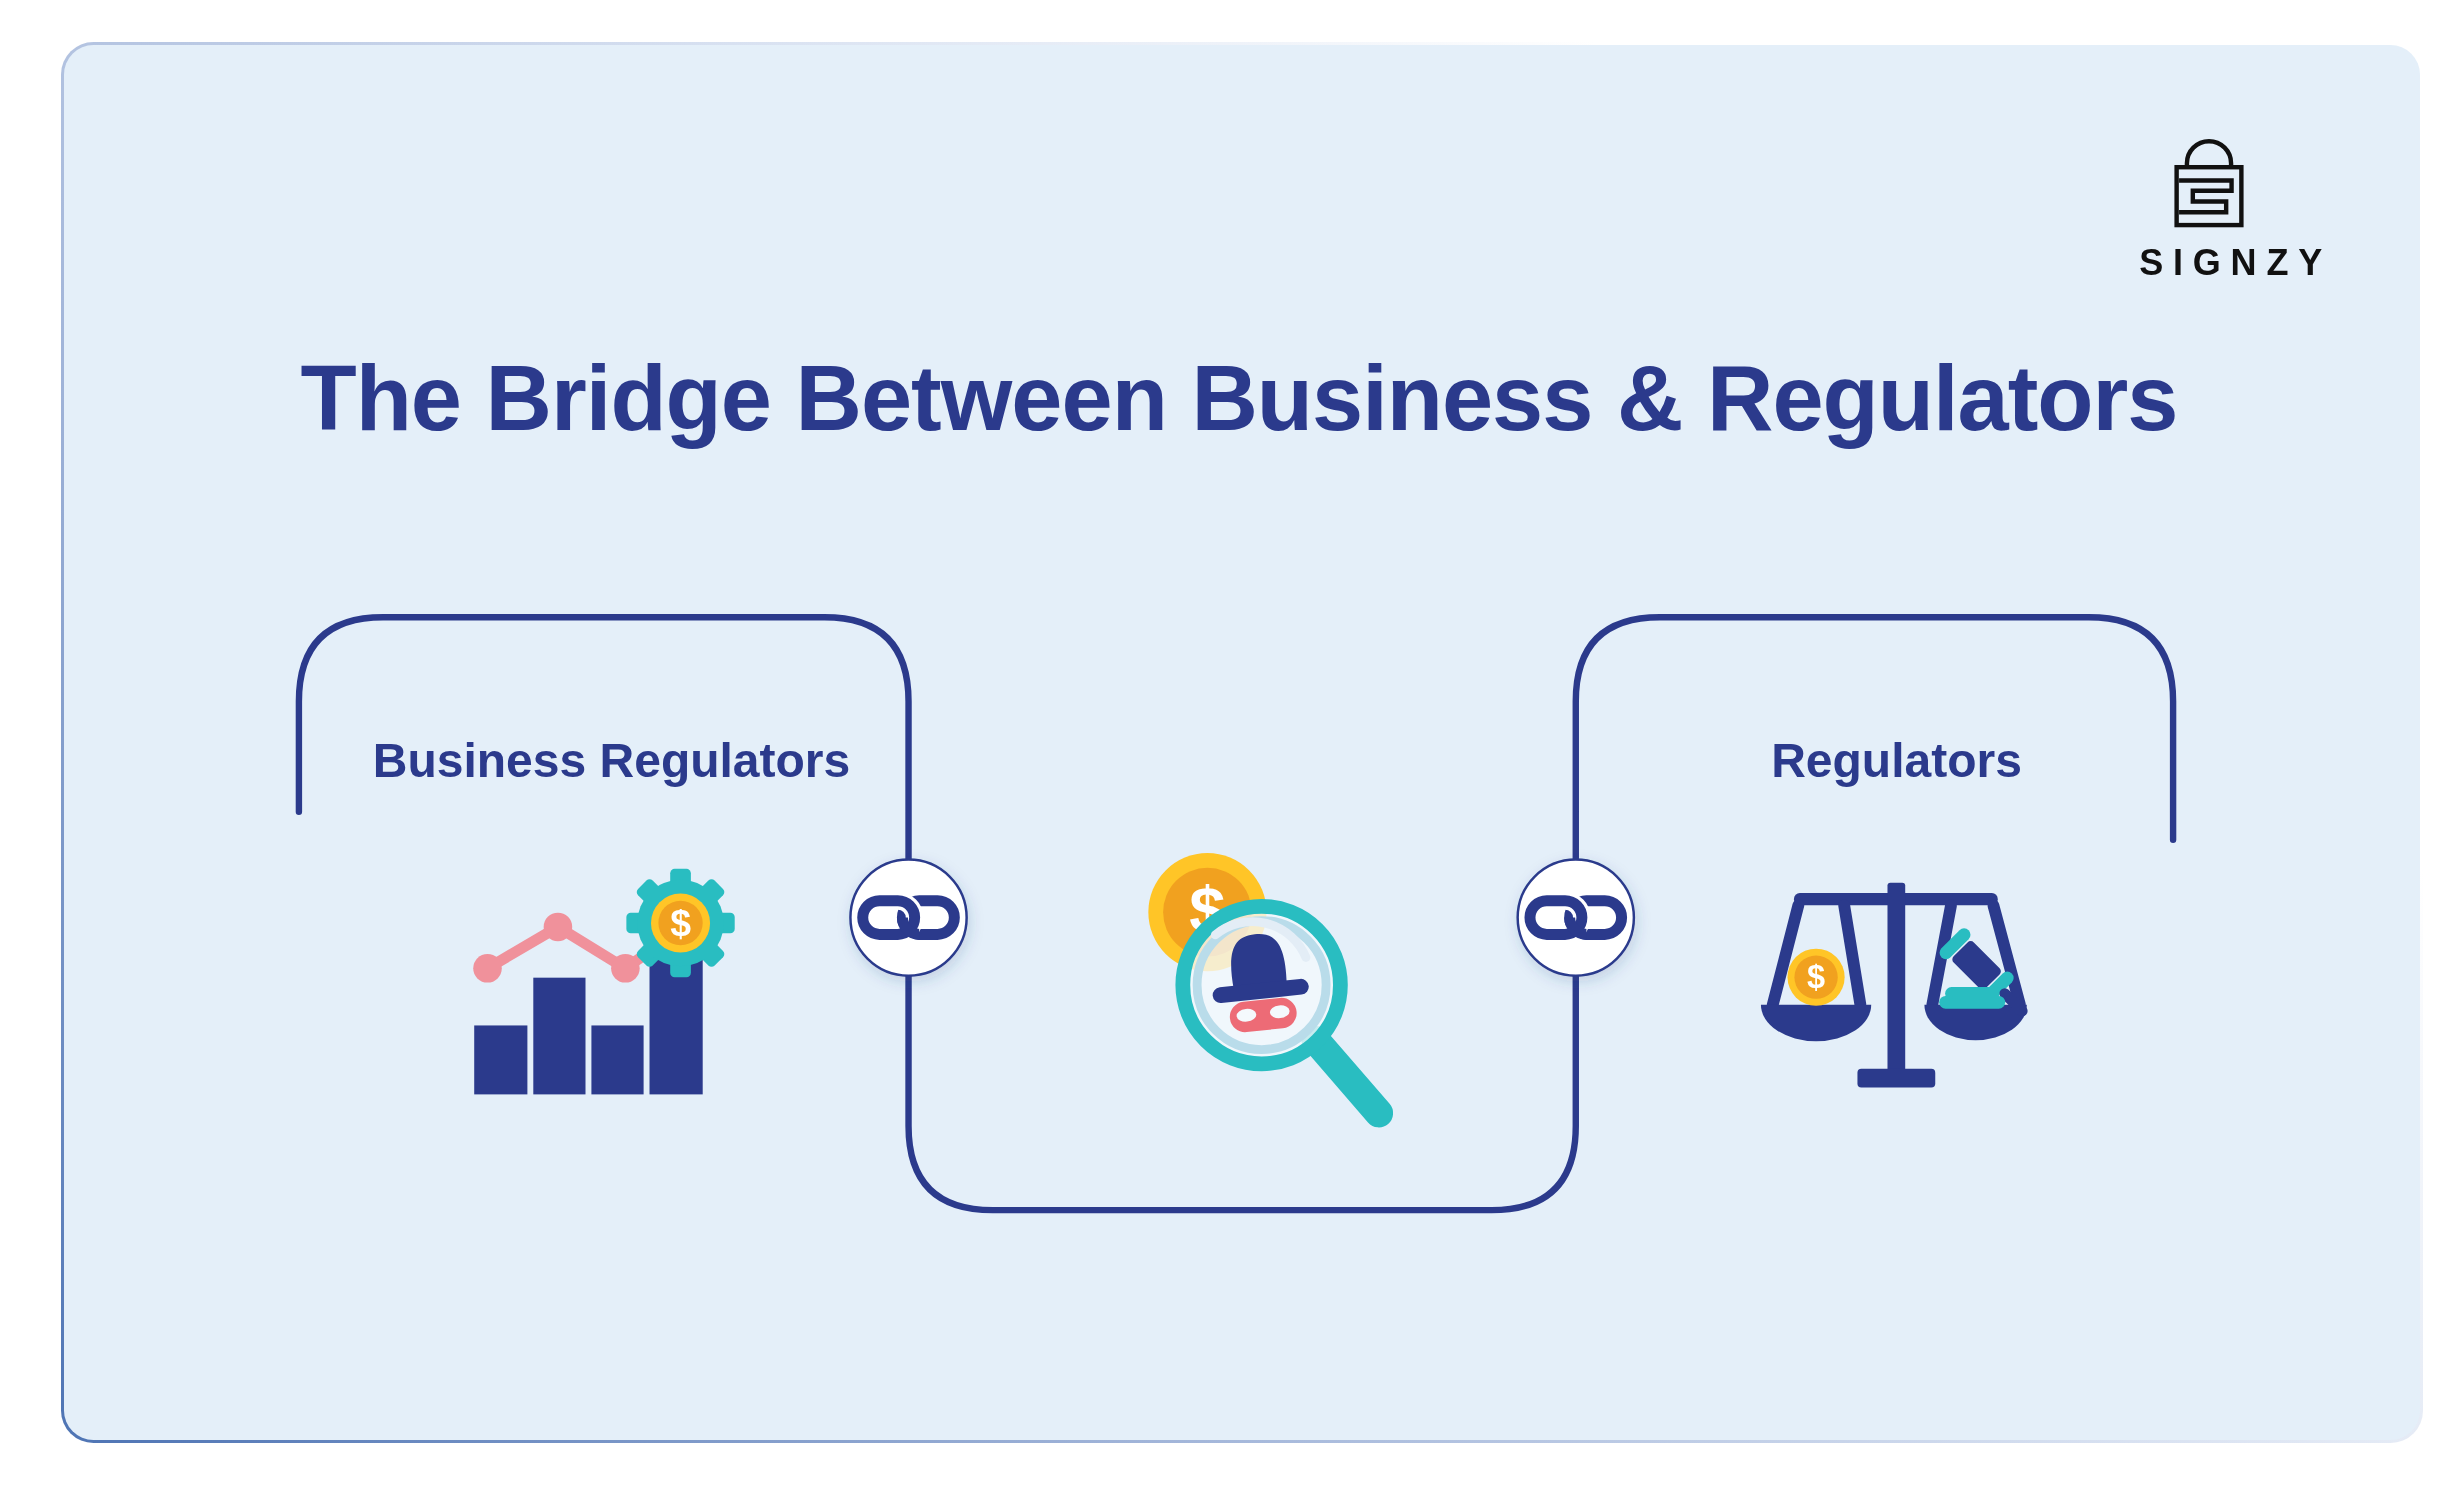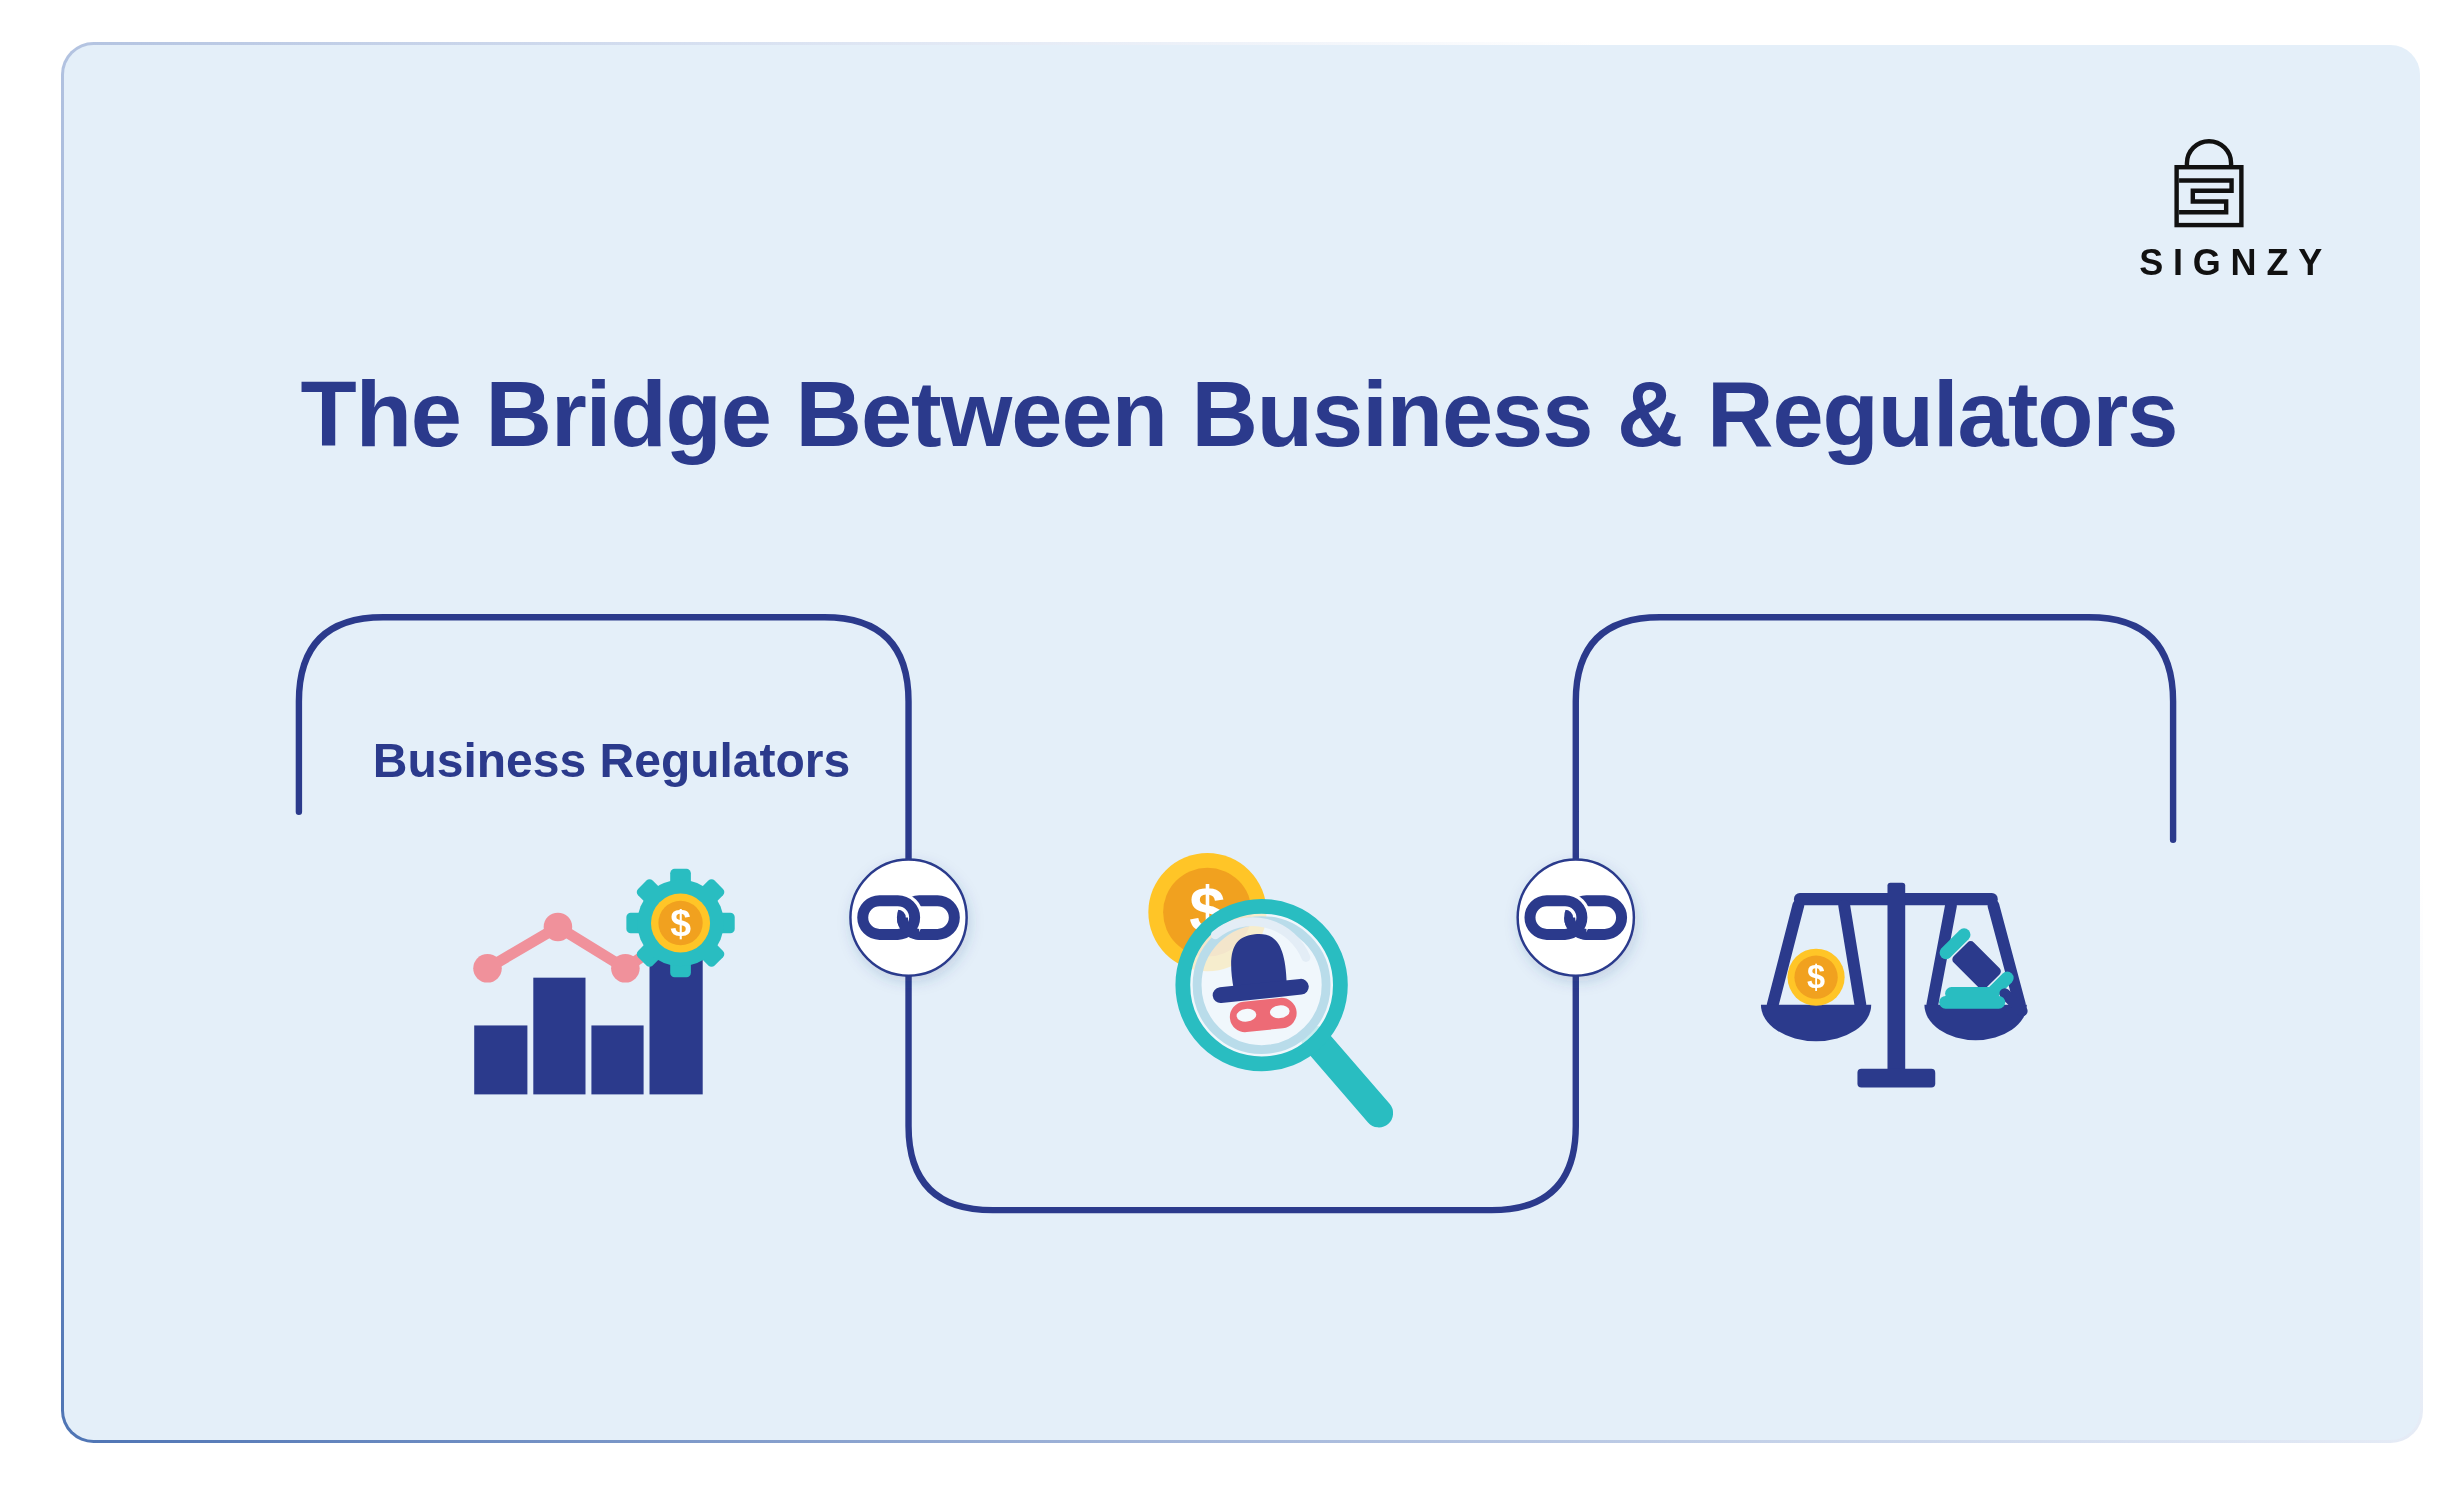--- a/index.html
+++ b/index.html
@@ -29,21 +29,21 @@
     position:absolute;
     left:61px;top:42px;width:2356px;height:1395px;
     border-radius:32.5px;
     border:3px solid transparent;
     background-image:linear-gradient(var(--cardbg),var(--cardbg)),
       linear-gradient(45deg, var(--cardborder) 0%, #9FB3D8 28%, #D8E1F1 55%, #FFFFFF 78%);
     background-origin:border-box;
     background-clip:padding-box,border-box;
   }
   .title{
-    position:absolute;left:61px;top:362px;width:2356px;
+    position:absolute;left:61px;top:346px;width:2356px;
     text-align:center;
     font-size:92px;font-weight:600;letter-spacing:-1px;
     color:var(--navy);
     line-height:1.15;
   }
   .section-label{
     position:absolute;top:733px;
     text-align:center;
     font-size:48px;font-weight:700;
     color:var(--navy);
@@ -65,20 +65,21 @@
 </head>
 <body>
 
 <div class="stage">
 
   <div class="card"></div>
 
   <div class="title">The Bridge Between Business &amp; Regulators</div>
 
   <div class="section-label label-business">Business Regulators</div>
+  <div class="section-label label-regulators">Regulators</div>
 
   <div class="brand-word">SIGNZY</div>
 
   <svg class="logo-mark" viewBox="0 0 190 210">
     <g fill="none" stroke="var(--ink)" stroke-width="9">
       <path d="M50 86 V76 A45 45 0 0 1 140 76 V86"></path>
       <rect x="29" y="84" width="132" height="118"></rect>
       <path d="M34 111 H141 V132 H62 V154 H130 V176 H34"></path>
     </g>
   </svg>

